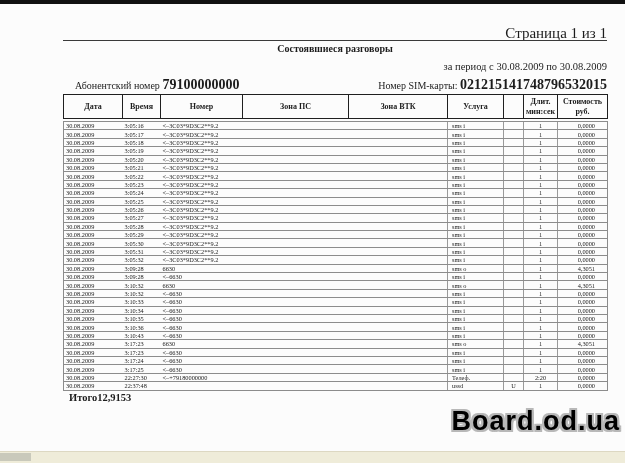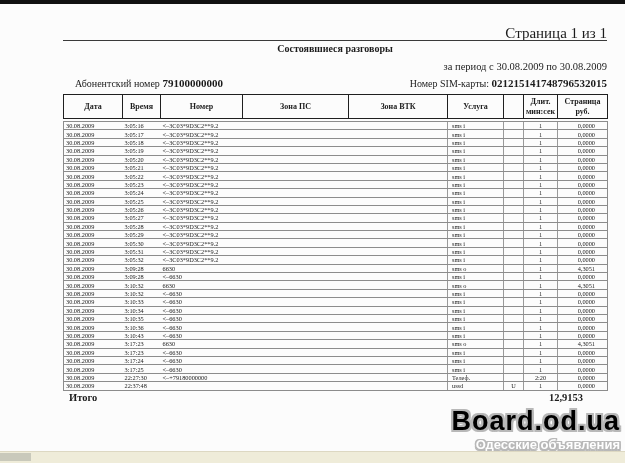--- a/index.html
+++ b/index.html
@@ -8,21 +8,21 @@
     background:#fcfcfc; color:#1c1c1c;
     font-family:"Liberation Serif", serif;
   }
   .top-bar { position:absolute; top:0; left:0; width:625px; height:4px; background:var(--top_bar,#111); }
   .page-indicator { position:absolute; top:25px; right:18px; font-size:15px; }
   .header-rule { position:absolute; top:40px; left:63px; width:544px; border-top:1px solid #3a3a3a; height:0; }
   .title { position:absolute; top:43px; left:63px; width:544px; text-align:center; font-size:10px; font-weight:bold; }
   .period { position:absolute; top:61px; left:63px; width:544px; text-align:right; font-size:10.5px; }
   .sub-row { position:absolute; top:77px; left:63px; width:544px; display:flex; justify-content:space-between; align-items:baseline; font-size:10px; }
   .sub-row .left { margin-left:12px; }
-  .sub-row .num { font-weight:bold; font-size:11px; }
+  .sub-row .num { font-weight:bold; font-size:14px; }
 
   table { position:absolute; left:63px; width:544px; border-collapse:collapse; table-layout:fixed;padding-left:34px; }
   .header-table { top:94px; }
   .data-table { top:121px; }
   col.col0{width:59px} col.col1{width:38px} col.col2{width:82px} col.col3{width:106px}
   col.col4{width:99px} col.col5{width:56px} col.col6{width:20px} col.col7{width:34px} col.col8{width:50px}
 
   th {
     border:1px solid #1f1f1f; font-size:8px; font-weight:bold; text-align:center;
     white-space:pre-line; line-height:1.2; padding:1px 0; height:21px; vertical-align:middle;
@@ -33,21 +33,21 @@
     overflow:hidden; white-space:nowrap; vertical-align:middle;
   }
   td.c0:first-child, td.c0 { border-left:1px solid #8c8c8c; }
   td.c8 { border-right:1px solid #8c8c8c; }
   td.c5, td.c6, td.c7, td.c8 { border-left:1px solid #9a9a9a; }
   td.c0, td.c1, td.c2 { text-align:left; }
   td.c5 { text-align:left; padding-left:4px; }
   td.c6, td.c7 { text-align:center; }
   td.c8 { text-align:right; padding-right:12px; }
 
-  .total-row { position:absolute; top:392px; left:63px; width:544px; display:flex; justify-content:space-between; font-weight:bold; font-size:10.5px; }
+  .total-row { position:absolute; top:392px; left:63px; width:544px; display:flex; font-weight:bold; font-size:10.5px; }
   .total-row .label { margin-left:6px; }
   .total-row .value { margin-right:24px; }
 
   .watermark { position:absolute; top:408px; right:5px; text-align:right; font-family:"Liberation Sans", sans-serif; line-height:1; }
   .wm-brand {
     font-size:27px; font-weight:bold; letter-spacing:1px; color:#000000;
     text-shadow:-2px -2px 0 var(--watermark_outline,#b8b8b8), 2px -2px 0 var(--watermark_outline,#b8b8b8),
       -2px 2px 0 var(--watermark_outline,#b8b8b8), 2px 2px 0 var(--watermark_outline,#b8b8b8),
       -2px 0 0 var(--watermark_outline,#b8b8b8), 2px 0 0 var(--watermark_outline,#b8b8b8),
       0 -2px 0 var(--watermark_outline,#b8b8b8), 0 2px 0 var(--watermark_outline,#b8b8b8);
@@ -101,21 +101,21 @@
     <tr>
         <th class="c0">Дата</th>
         <th class="c1">Время</th>
         <th class="c2">Номер</th>
         <th class="c3">Зона ПС</th>
         <th class="c4">Зона ВТК</th>
         <th class="c5">Услуга</th>
         <th class="c6"></th>
         <th class="c7">Длит.
 мин:сек</th>
-        <th class="c8">Страница
+        <th class="c8">Стоимость
 руб.</th>
       </tr>
   </thead>
 </table>
 
 <table class="data-table">
   <colgroup>
     <col class="col0">
       <col class="col1">
       <col class="col2">
@@ -482,18 +482,17 @@
     </tbody>
 </table>
 
 <div class="total-row">
   <span class="label">Итого</span>
   <span class="value">12,9153</span>
 </div>
 
 <div class="watermark">
   <div class="wm-brand">Board.od.ua</div>
-  <div class="wm-tagline">Одесские объявления</div>
 </div>
 
 <div class="bottom-strip">
   <div class="block"></div>
 </div>
 
 </body></html>

